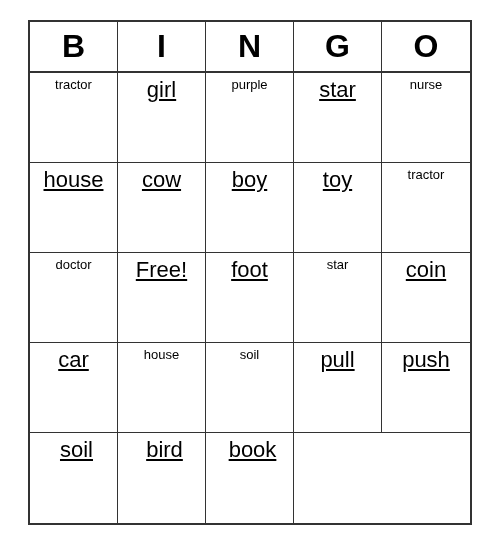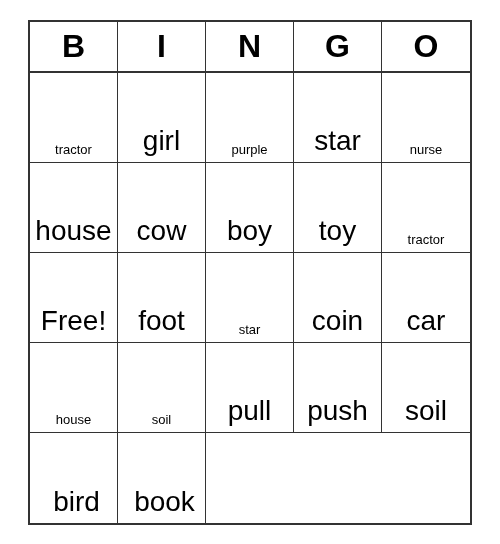--- a/index.html
+++ b/index.html
@@ -45,43 +45,44 @@
     .bingo-grid {
       display: grid;
       grid-template-columns: repeat(5, 88px);
       grid-template-rows: repeat(5, 90px);
     }
 
     .bingo-cell {
       border-right: 1.5px solid #333;
       border-bottom: 1.5px solid #333;
       display: flex;
-      align-items: flex-end;
+      align-items: flex-start;
       justify-content: center;
       text-align: center;
       padding: 4px;
     }
 
     .bingo-cell:nth-child(5n) {
       border-right: none;
     }
 
     .bingo-cell:nth-child(n+21) {
       border-bottom: none;
       margin-left: 6px;
     }
 
     .cell-text {
       font-size: 14px;
       line-height: 1.2;
     }
 
     .cell-text.large {
-      font-size: 28px;
+      font-size: 22px;
       font-weight: normal;
+      text-decoration: underline;
     }
 
     .cell-text.small {
       font-size: 13px;
     }
   </style>
 </head>
 <body>
 
 <div class="bingo-card">
@@ -117,20 +118,23 @@
       <div class="bingo-cell">
         <span class="cell-text large">boy</span>
       </div>
       <div class="bingo-cell">
         <span class="cell-text large">toy</span>
       </div>
       <div class="bingo-cell">
         <span class="cell-text small">tractor</span>
       </div>
       <div class="bingo-cell">
+        <span class="cell-text small">doctor</span>
+      </div>
+      <div class="bingo-cell">
         <span class="cell-text large">Free!</span>
       </div>
       <div class="bingo-cell">
         <span class="cell-text large">foot</span>
       </div>
       <div class="bingo-cell">
         <span class="cell-text small">star</span>
       </div>
       <div class="bingo-cell">
         <span class="cell-text large">coin</span>

